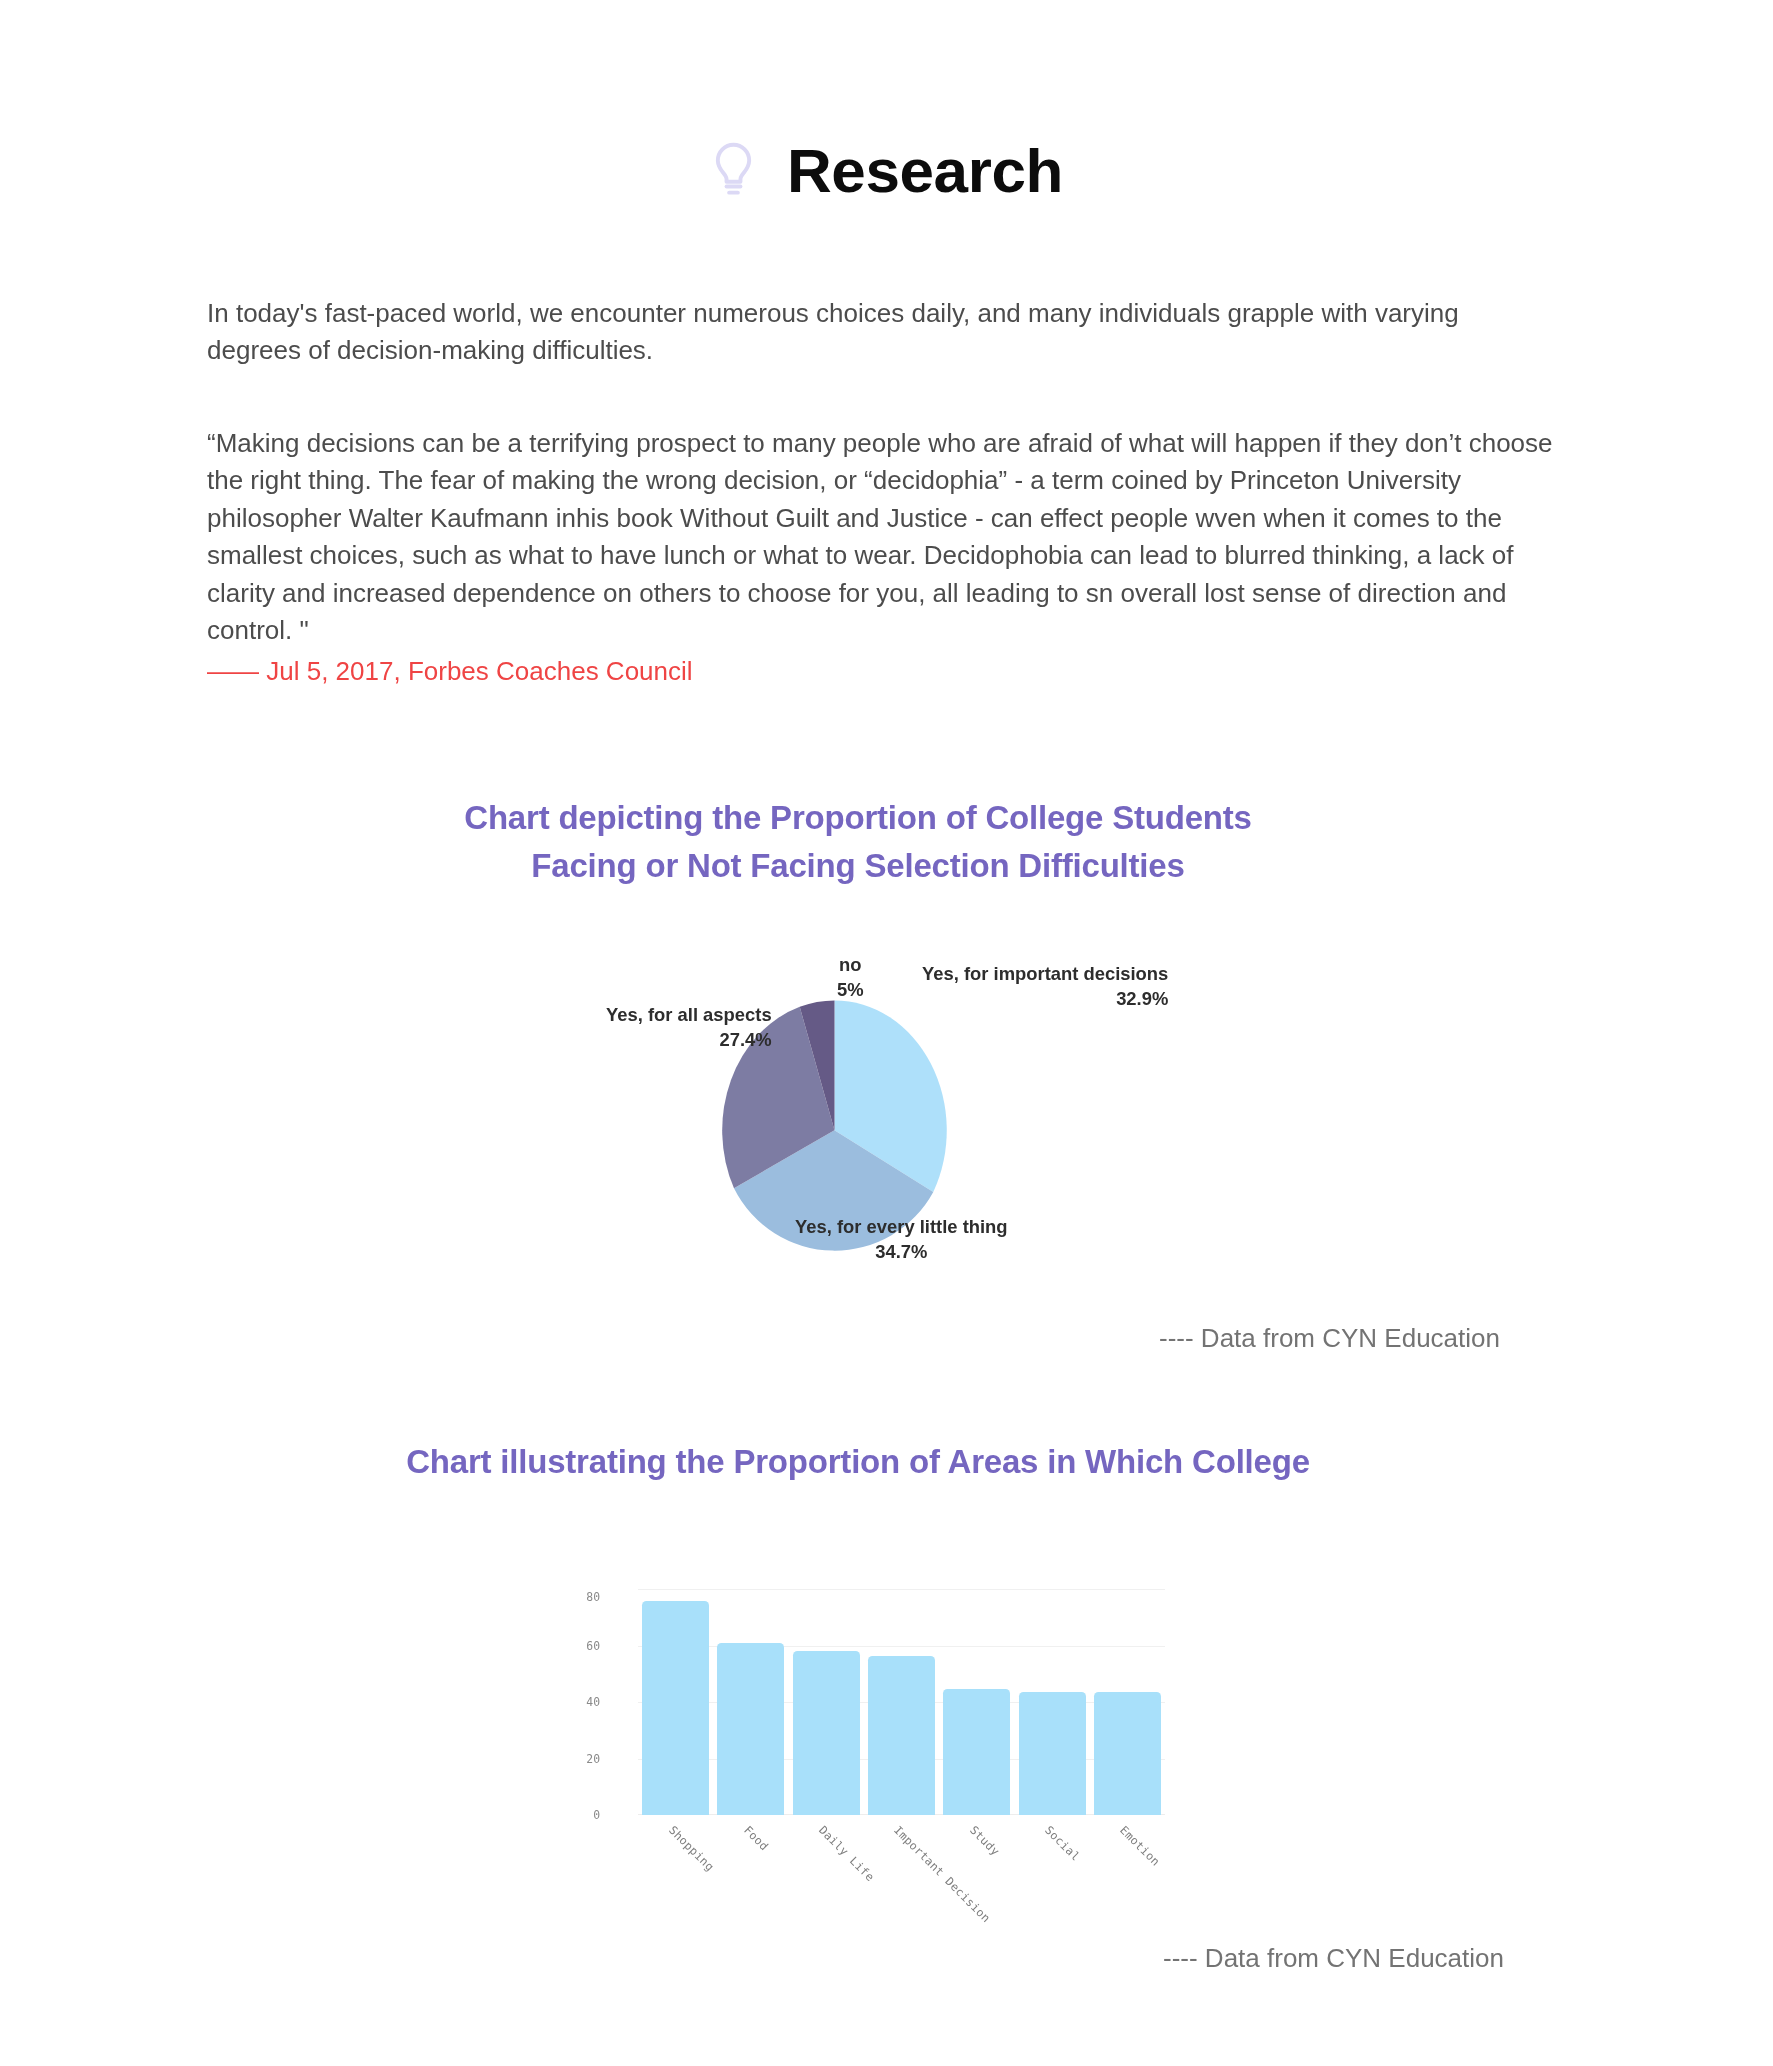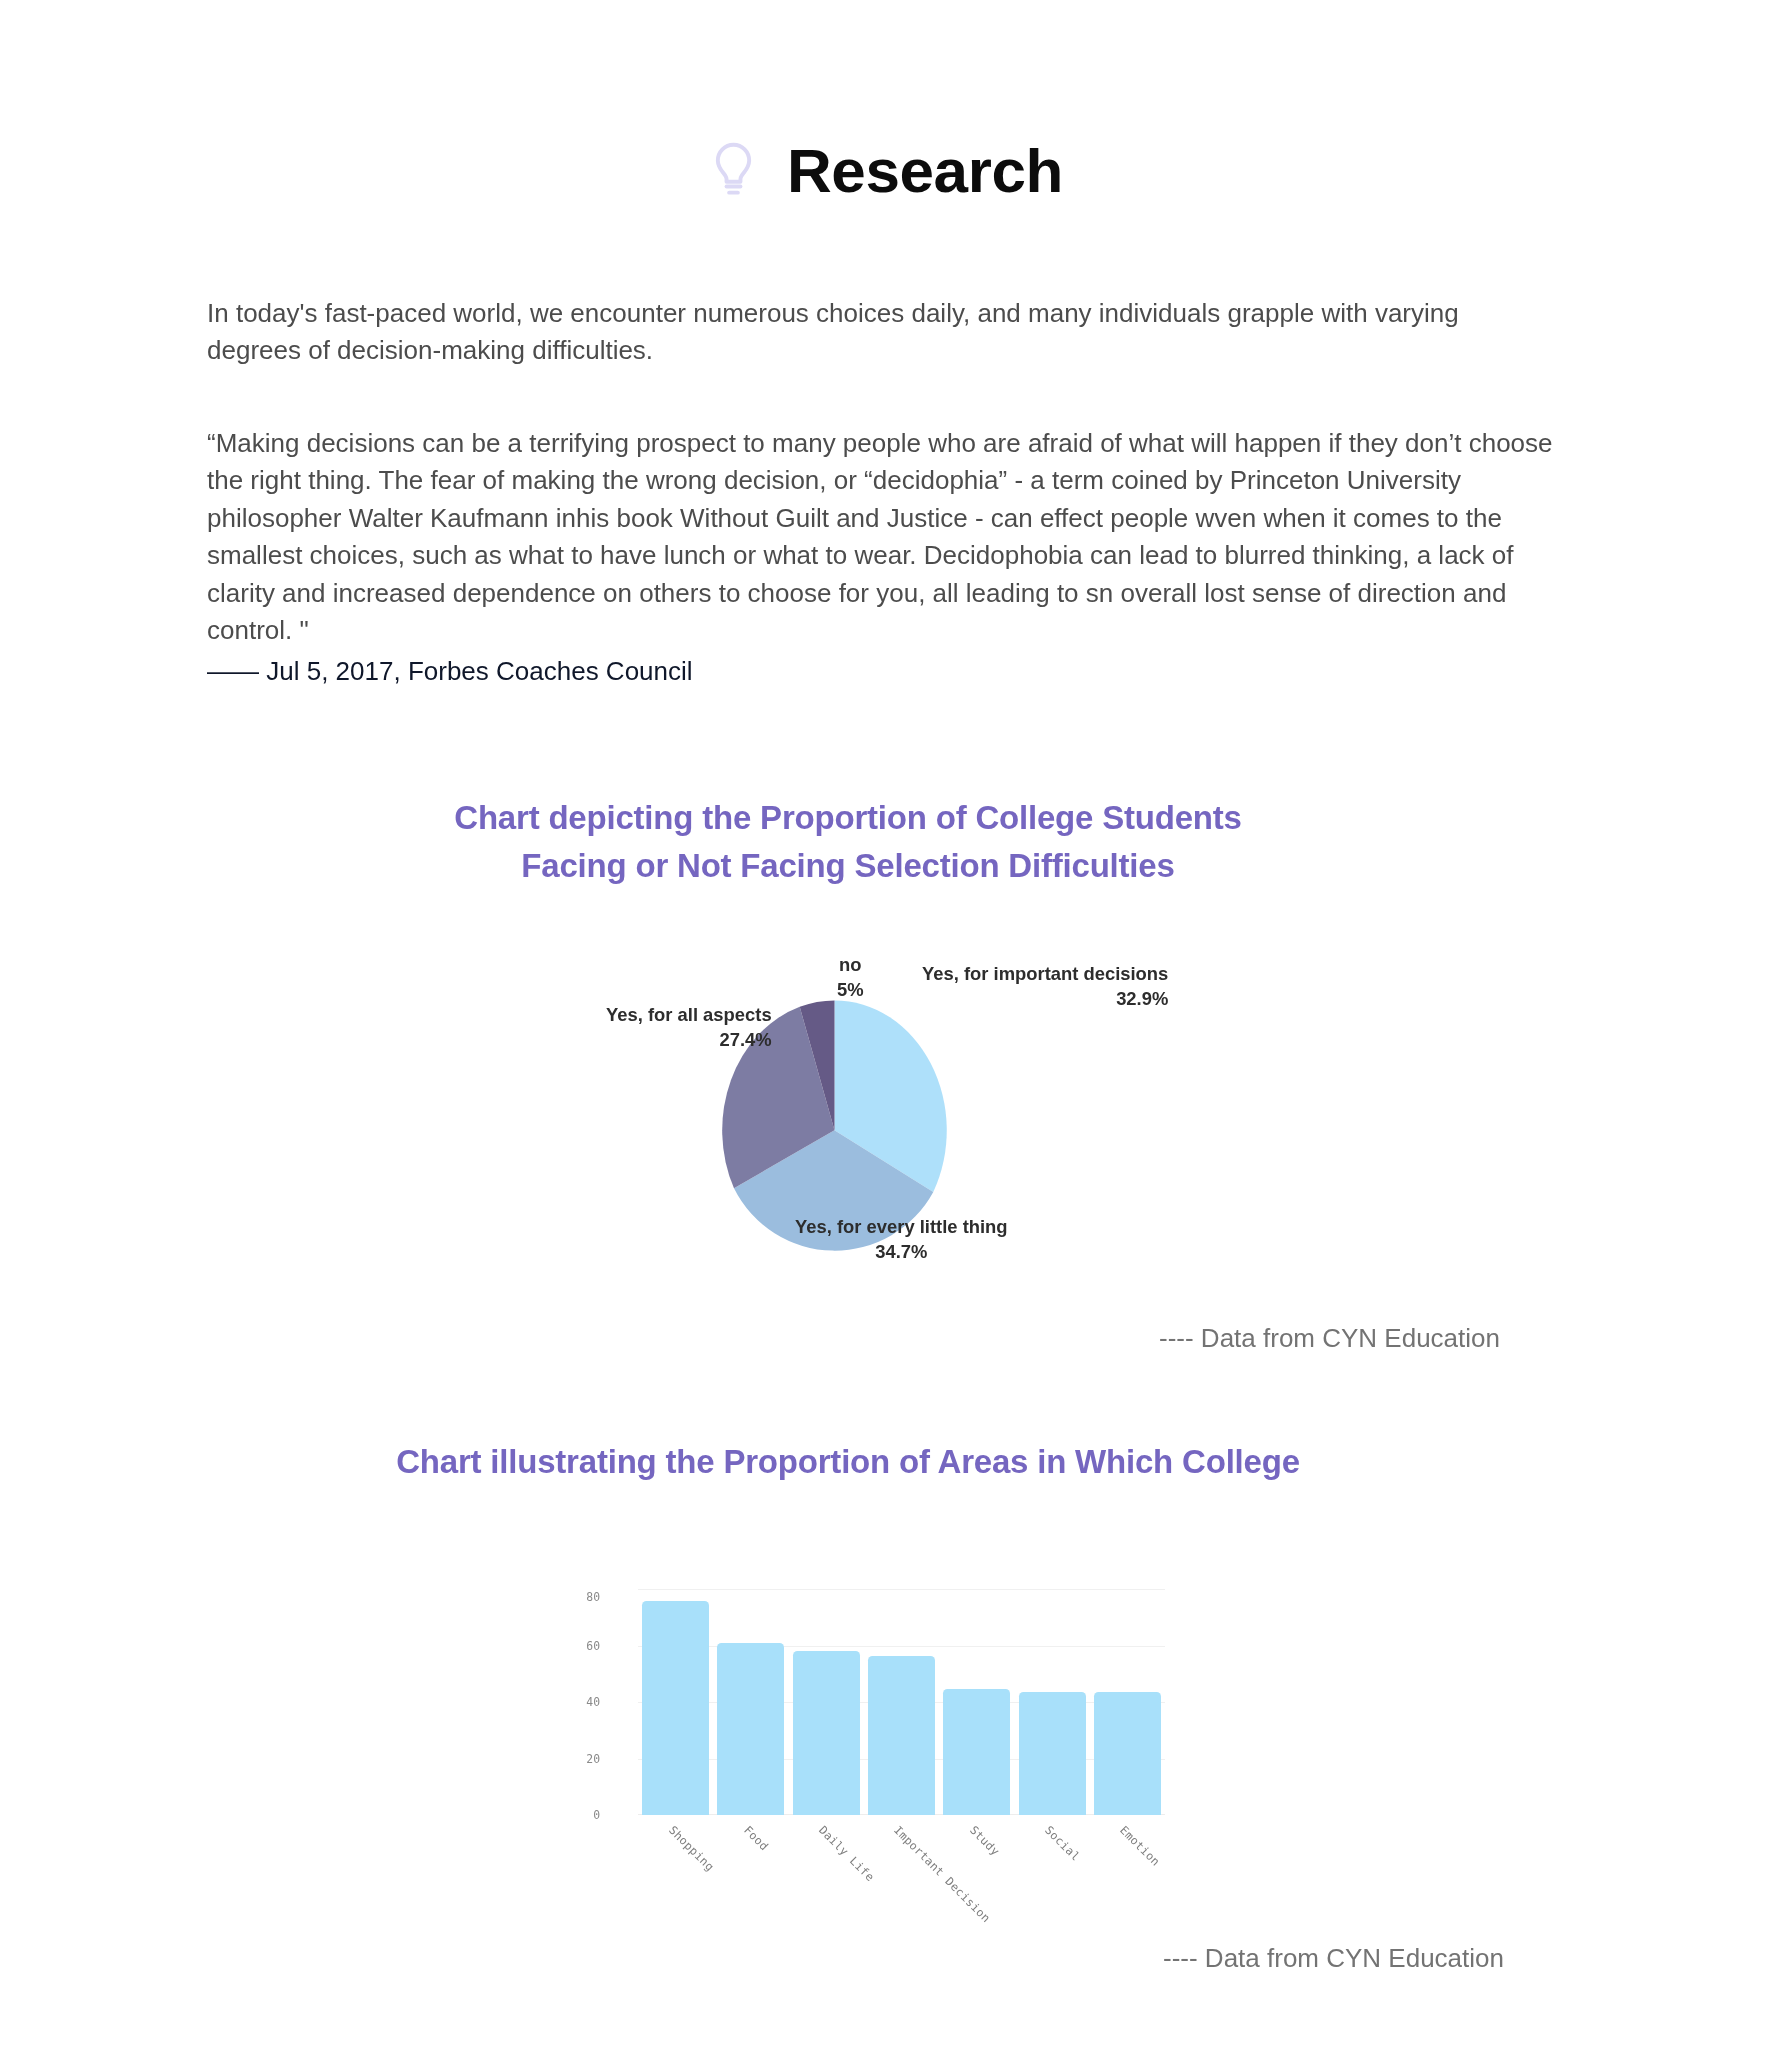--- a/index.html
+++ b/index.html
@@ -55,28 +55,28 @@
     width: 1356px;
     font-size: 26px;
     line-height: 1.44;
     color: #4c4c4c;
     font-weight: 400;
   }
   .quote-attrib {
     margin-top: 3.5px;
     font-size: 26px;
     line-height: 1.44;
-    color: #0f172a;
+    color: #ef4444;
   }
 
   
   .chart-title {
     position: absolute;
     width: 1684px;
-    left: 6px;
+    left: 16px;
     text-align: center;
     color: #7566c0;
     font-size: 33px;
     font-weight: 700;
     line-height: 1.45;
     letter-spacing: -0.2px;
   }
   #pie-title { top: 794px; }
   #bar-title { top: 1438px; }
 

